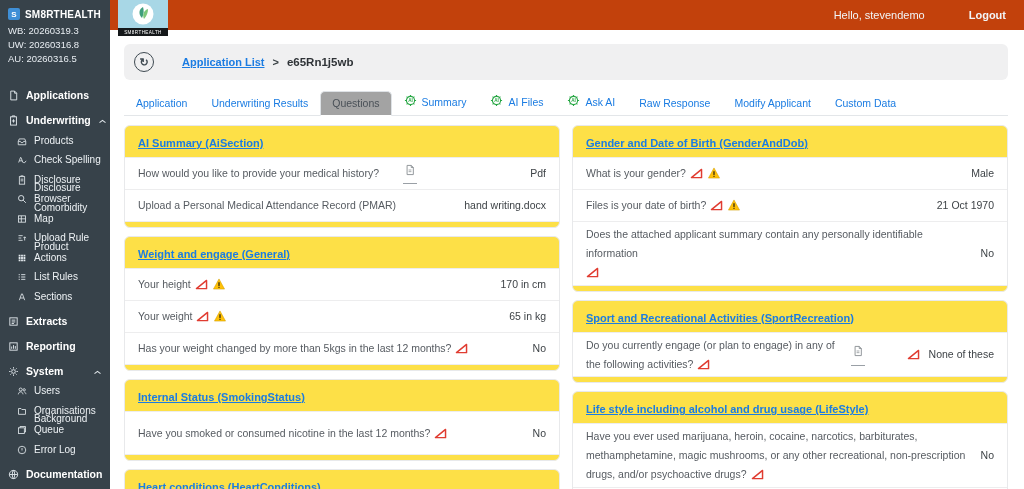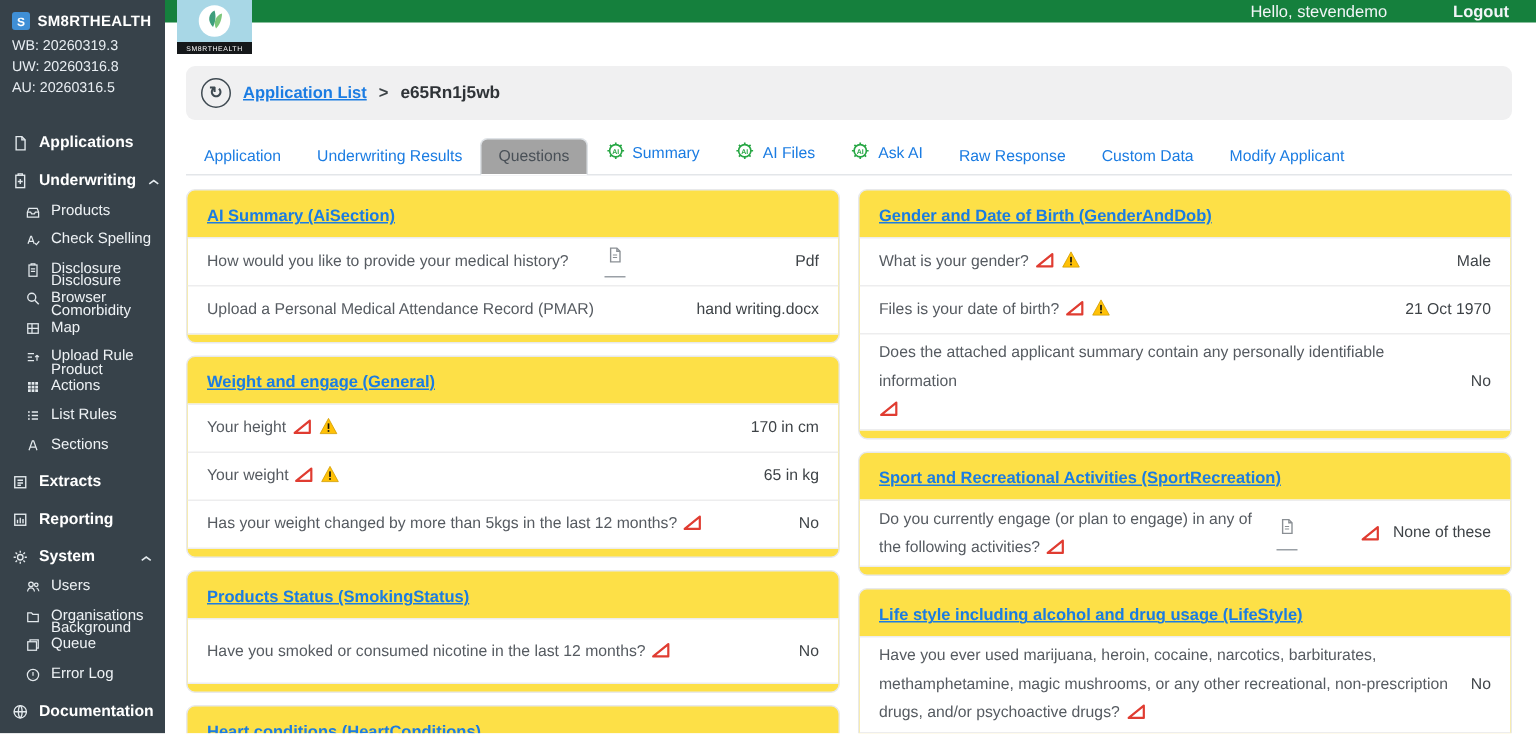--- a/index.html
+++ b/index.html
@@ -1,20 +1,20 @@
 <!DOCTYPE html>
 <html><head>
 <meta charset="utf-8">
 <style>
   html,body{margin:0;padding:0;}
   body{font-family:"Liberation Sans",sans-serif;background:#fff;}
   .page{position:relative;width:1024px;height:489px;overflow:hidden;background:#fff;}
 
   
-  .topbar{position:absolute;top:0;left:0;right:0;height:15px;background:#15803d;z-index:1;display:flex;align-items:center;}
+  .topbar{position:absolute;top:0;left:0;right:0;height:30px;background:#c2410c;z-index:1;display:flex;align-items:center;}
   .topbar-right{margin-left:auto;display:flex;align-items:center;gap:20px;padding-right:18px;}
   .greeting,.logout{color:#f2f5f7;font-size:11px;}
   .logout{cursor:pointer;font-weight:600;padding-left:24px;}
 
   
   .app-logo{position:absolute;left:118px;top:0;width:50px;height:38px;z-index:3;cursor:pointer;}
   .env-pill{position:absolute;left:176px;top:3px;z-index:3;border:2px solid #1ea31e;border-radius:14px;padding:3px 14px;color:#fff;font-size:10.5px;white-space:nowrap;}
 
   
   .sidebar{position:absolute;left:0;top:0;bottom:0;width:110px;background:#37424a;z-index:2;overflow:hidden;color:#eef2f5;}
@@ -27,21 +27,21 @@
   .mi.top{height:25px;font-size:10.5px;font-weight:700;color:#fff;}
   .mi.sub{height:19.5px;padding-left:17px;font-size:10px;color:#eef2f5;}
   .mi .sicon{flex:0 0 auto;display:inline-flex;}
   .mi .chev{margin-left:auto;display:inline-flex;}
 
   
   .main{position:absolute;left:110px;top:30px;right:0;bottom:0;background:#fff;overflow:hidden;}
 
   .breadcrumb{margin:14px 16px 8px 14px;height:36px;background:#f0f0f1;border-radius:6px;display:flex;align-items:center;gap:8px;padding:0 10px;}
   .refresh-btn{width:18px;height:18px;border:1.6px solid #3f4a52;border-radius:50%;display:inline-flex;align-items:center;justify-content:center;color:#3f4a52;font-size:11px;font-weight:700;cursor:pointer;line-height:1;}
-  .bc-link{color:#1b7ce2;font-size:11px;font-weight:700;text-decoration:underline;cursor:pointer;}
+  .bc-link{color:#1b7ce2;font-size:11px;font-weight:700;text-decoration:underline;cursor:pointer;margin-left:20px;}
   .bc-sep{color:#3c4347;font-size:11px;font-weight:700;}
   .bc-current{color:#2f3337;font-size:11.5px;font-weight:700;}
 
   .tabs{margin:2px 16px 0 14px;display:flex;align-items:flex-end;border-bottom:1px solid #e3e6e9;}
   .tab{display:flex;align-items:center;gap:5px;padding:5px 11px 6px;font-size:10.5px;color:#1b7ce2;cursor:pointer;border:1px solid transparent;margin-bottom:-1px;white-space:nowrap;}
   .tab.active{color:#495057;background:#a3a3a3;border-color:#dee2e6 #dee2e6 #fff #dee2e6;border-radius:5px 5px 0 0;}
 
   .cards{display:flex;gap:12px;padding:9px 16px 0 14px;align-items:flex-start;}
   .col{flex:1 1 0;display:flex;flex-direction:column;gap:8px;min-width:0;}
 
@@ -325,24 +325,24 @@
                 <path d="M11.4 7h1.6M7 11.4v1.6M2.6 7H1M7 2.6V1M10.1 10.1l1.1 1.1M3.9 10.1l-1.1 1.1M10.1 3.9l1.1-1.1M3.9 3.9L2.8 2.8"></path>
               </g>
               <text x="7" y="9" text-anchor="middle" font-size="5" font-weight="bold" fill="#28a745" font-family="Liberation Sans, sans-serif">AI</text>
             </svg></span>
         <span>Ask AI</span>
       </div>
       <div class="tab">
           <span>Raw Response</span>
         </div>
       <div class="tab">
+          <span>Modify Applicant</span>
+        </div>
+      <div class="tab">
           <span>Custom Data</span>
-        </div>
-      <div class="tab">
-          <span>Modify Applicant</span>
         </div>
     </div>
 
     <div class="cards">
 
       <div class="col">
 
         <div class="card">
           <div class="card-title"><a>AI Summary (AiSection)</a></div>
           <div class="card-body">
@@ -388,21 +388,21 @@
             <div class="row">
               <span class="q"><span>Has your weight changed by more than 5kgs in the last 12 months?</span><svg class="flag" width="13" height="11" viewBox="0 0 14 12">
                     <path d="M1.5 10.5L12.5 10.5 12.5 1.5Z" fill="#fff" stroke="#e03c31" stroke-width="1.6" stroke-linejoin="round"></path>
                   </svg></span>
               <span class="ans">No</span>
             </div>
           </div>
         </div>
 
         <div class="card">
-          <div class="card-title"><a>Products Status (SmokingStatus)</a></div>
+          <div class="card-title"><a>Internal Status (SmokingStatus)</a></div>
           <div class="card-body">
             <div class="row" style="min-height:36px;">
               <span class="q"><span>Have you smoked or consumed nicotine in the last 12 months?</span><svg class="flag" width="13" height="11" viewBox="0 0 14 12">
                     <path d="M1.5 10.5L12.5 10.5 12.5 1.5Z" fill="#fff" stroke="#e03c31" stroke-width="1.6" stroke-linejoin="round"></path>
                   </svg></span>
               <span class="ans">No</span>
             </div>
           </div>
         </div>
 

